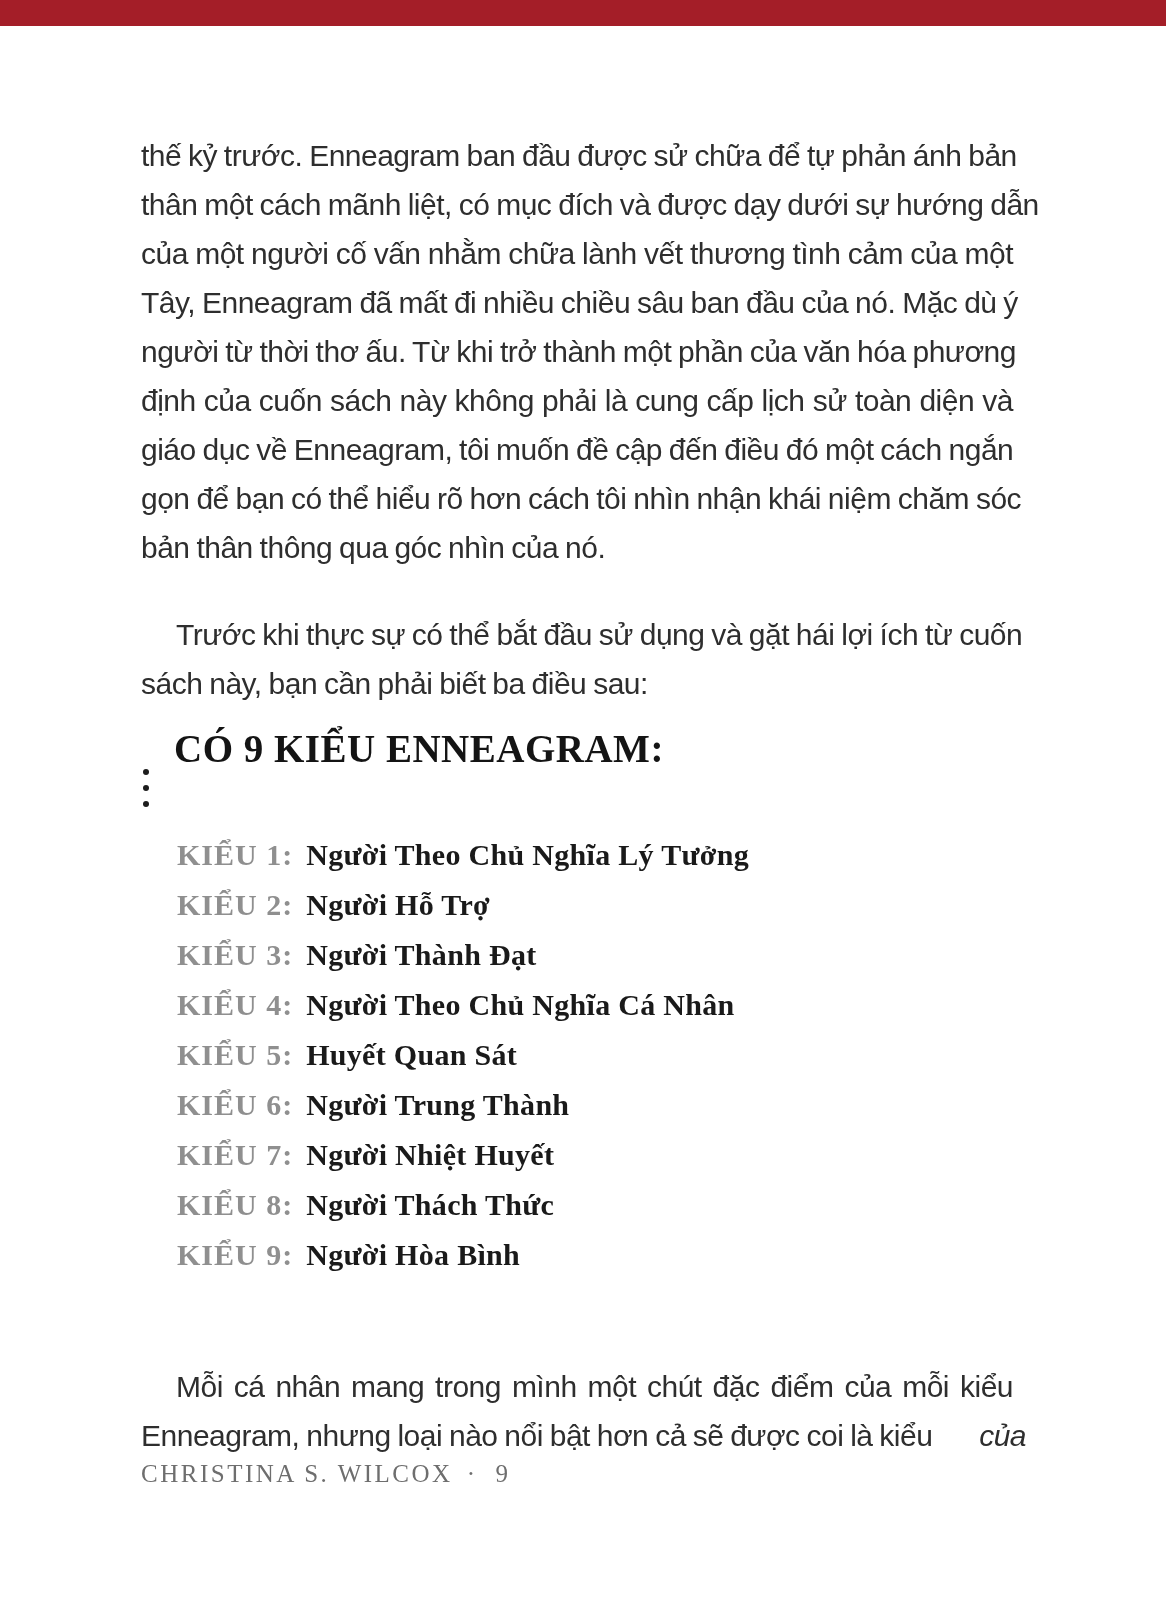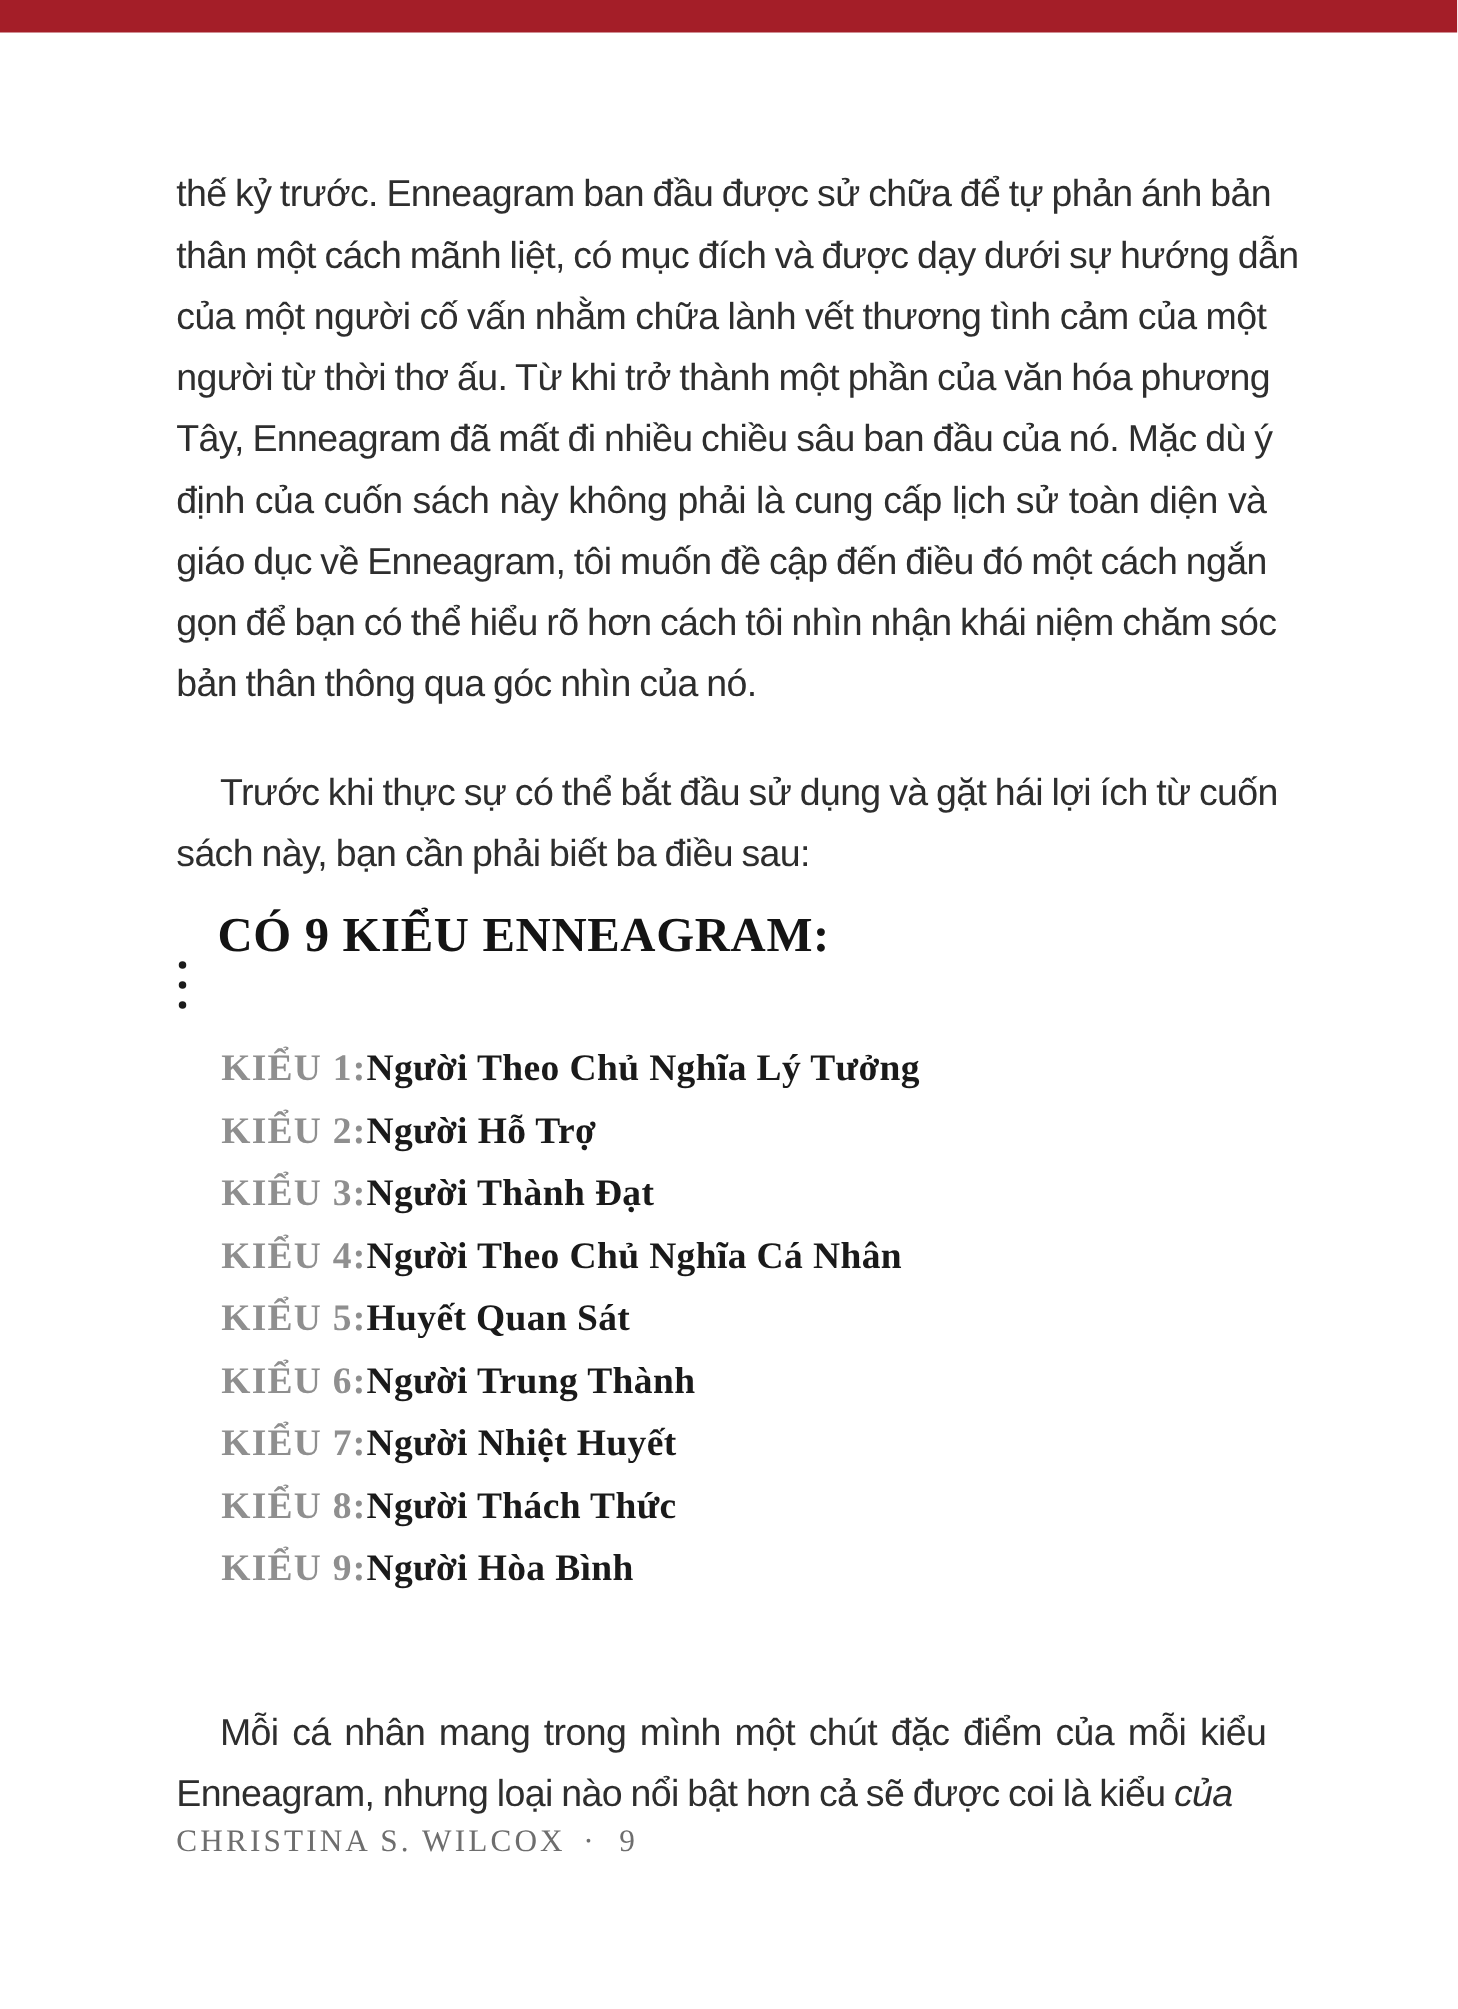--- a/index.html
+++ b/index.html
@@ -14,56 +14,56 @@
   .para .line {
     height:49px; line-height:49px; font-size:30px; color:#2e2e2e;
     letter-spacing:-0.5px; word-spacing:-1px;
     text-align:justify; text-align-last:justify; overflow:visible; white-space:nowrap;
   }
   .para .line.last { text-align-last:left; }
   .para .line.indent { text-indent:35px; }
   #para1 { top:131px; }
   #para2 { top:610px; }
   #para3 { top:1362px; }
-  .italic { font-style:italic; }
+  .italic { font-style:italic;margin-left:40px; }
 
   .dots { position:absolute; left:143px; top:769px; display:flex; flex-direction:column; gap:10px; }
   .dot  { width:6px; height:6px; border-radius:50%; background:#1c1c1c; }
 
   .section-heading {
     position:absolute; top:725px; left:174px;
     font-family:"Liberation Serif", serif; font-weight:bold;
     font-size:39px; line-height:48px; color:#141414; letter-spacing:0.5px;
   }
 
   .type-list { position:absolute; top:830px; left:177px; width:836px; }
   .type-row  { height:50px; line-height:50px; font-family:"Liberation Serif", serif; font-size:30px; white-space:nowrap; }
   .type-label { color:#8f8f8f; font-weight:bold; letter-spacing:1px;margin-top:44px; }
-  .type-name  { color:#1a1a1a; font-weight:bold; letter-spacing:0.3px; }
+  .type-name  { color:#1a1a1a; font-weight:bold; margin-left:13px; letter-spacing:0.3px; }
 
   .footer {
     position:absolute; top:1460px; left:141px; width:872px; text-align:left;
     font-family:"Liberation Serif", serif; font-size:25px; line-height:28px;
     color:#6e6e6e; letter-spacing:2.5px;
   }
   .footer .sep { margin:0 18px 0 14px; }
 </style>
 </head>
 <body>
 
 <div class="page">
 
   <div class="chapter-bar" style="background: rgb(164, 30, 40);"></div>
 
   <div class="para" id="para1">
       <div class="line">thế kỷ trước. Enneagram ban đầu được sử chữa để tự phản ánh bản</div>
       <div class="line">thân một cách mãnh liệt, có mục đích và được dạy dưới sự hướng dẫn</div>
       <div class="line">của một người cố vấn nhằm chữa lành vết thương tình cảm của một</div>
+      <div class="line">Tây, Enneagram đã mất đi nhiều chiều sâu ban đầu của nó. Mặc dù ý</div>
       <div class="line">người từ thời thơ ấu. Từ khi trở thành một phần của văn hóa phương</div>
-      <div class="line">Tây, Enneagram đã mất đi nhiều chiều sâu ban đầu của nó. Mặc dù ý</div>
       <div class="line">định của cuốn sách này không phải là cung cấp lịch sử toàn diện và</div>
       <div class="line">giáo dục về Enneagram, tôi muốn đề cập đến điều đó một cách ngắn</div>
       <div class="line">gọn để bạn có thể hiểu rõ hơn cách tôi nhìn nhận khái niệm chăm sóc</div>
       <div class="line last">bản thân thông qua góc nhìn của nó.</div>
     </div>
 
   <div class="para" id="para2">
       <div class="line indent">Trước khi thực sự có thể bắt đầu sử dụng và gặt hái lợi ích từ cuốn</div>
       <div class="line last">sách này, bạn cần phải biết ba điều sau:</div>
     </div>

